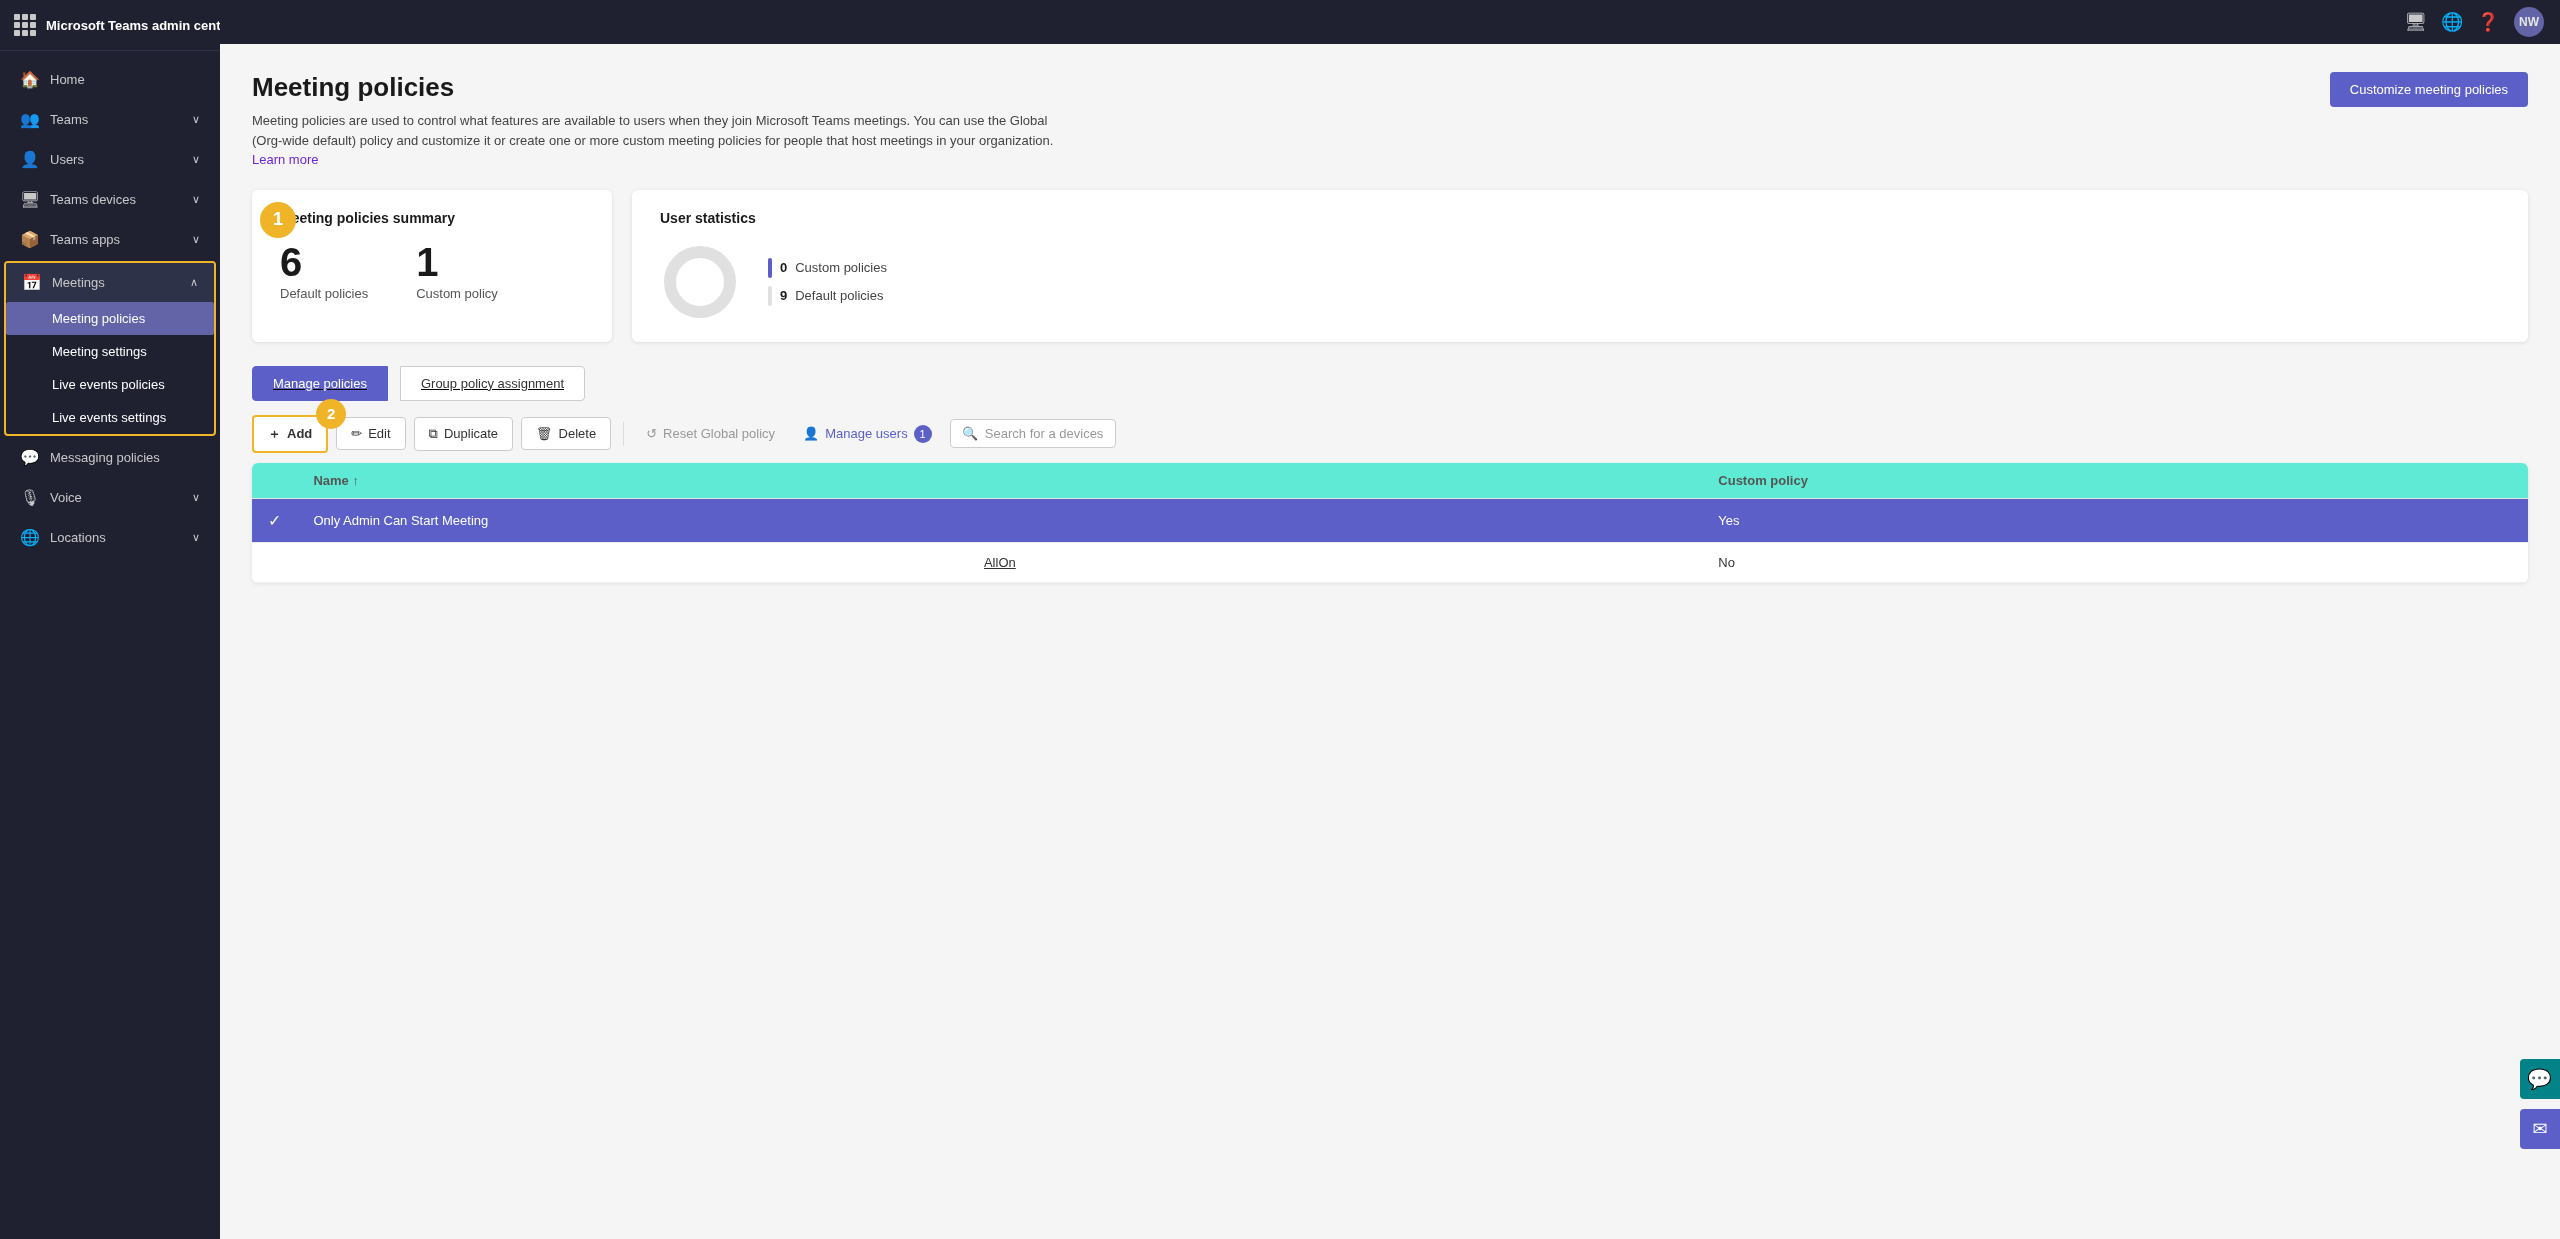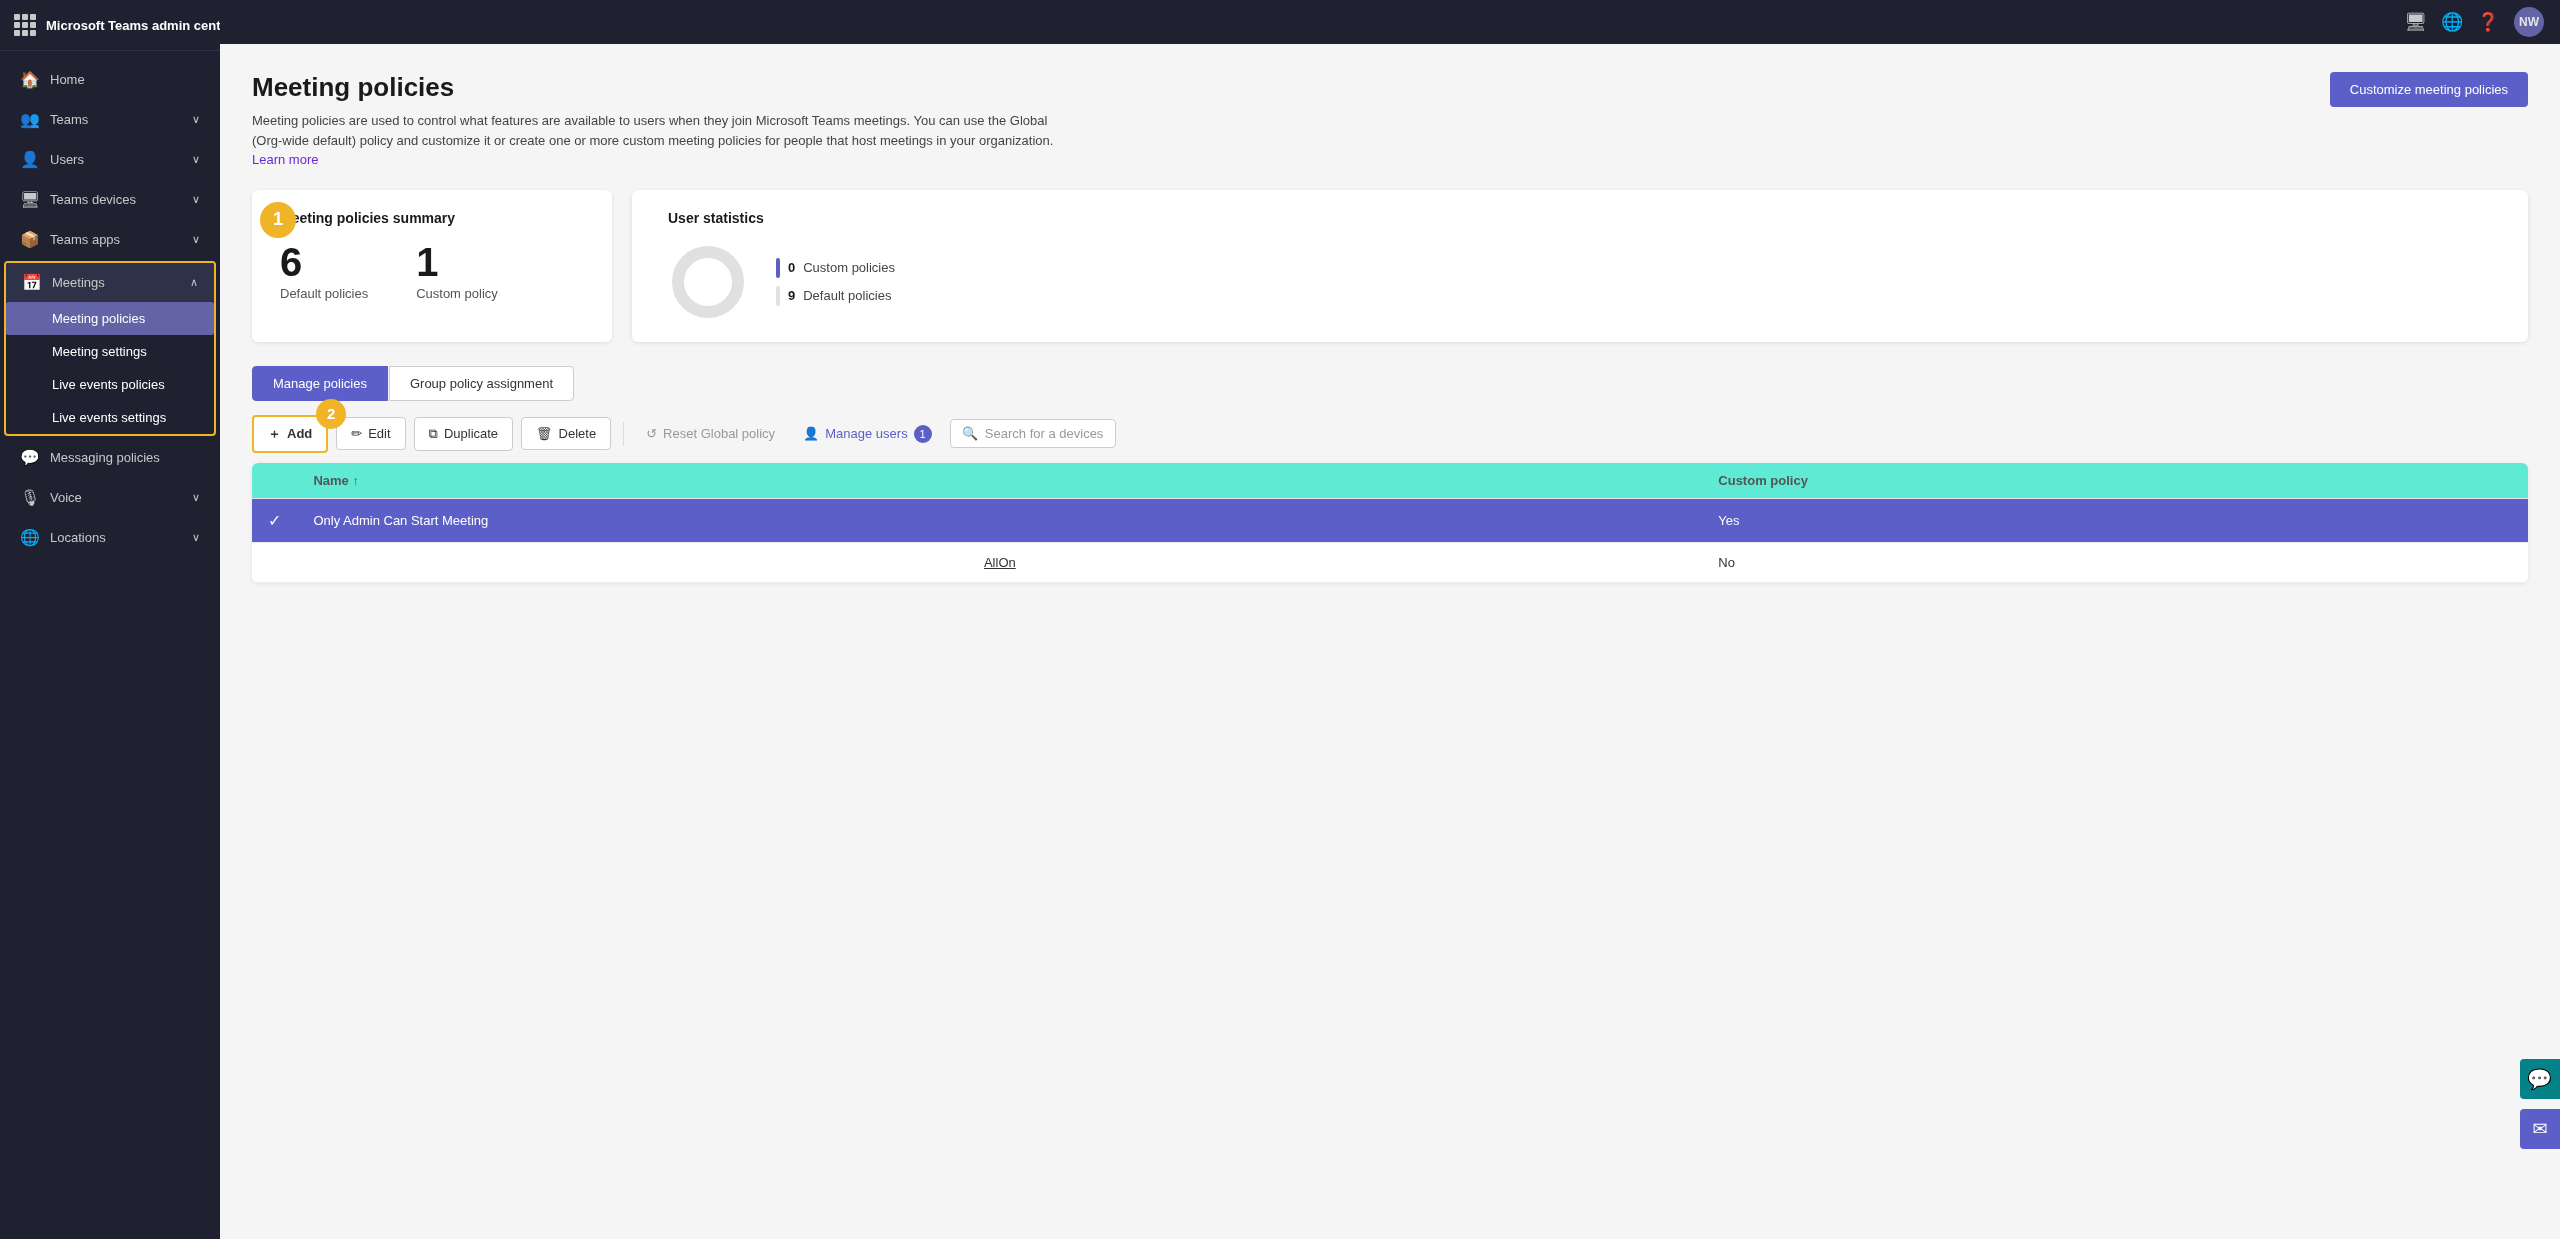--- a/index.html
+++ b/index.html
@@ -200,21 +200,21 @@
     }
     .summary-label {
       font-size: 13px;
       color: #555;
       margin-top: 4px;
     }
 
     .user-stats-card {
       background: #fff;
       border-radius: 6px;
-      padding: 20px 36px;
+      padding: 20px 28px;
       flex: 1;
       box-shadow: 0 1px 4px rgba(0,0,0,0.1);
     }
     .user-stats-title {
       font-size: 14px;
       font-weight: 700;
       color: #1a1a1a;
       margin-bottom: 16px;
     }
     .user-stats-content {
@@ -245,23 +245,24 @@
       border-radius: 2px;
     }
     .legend-count {
       font-weight: 600;
       color: #1a1a1a;
     }
 
     
     .tabs-row {
       display: flex;
-      gap: 1px;
+      gap: 12px;
       margin-bottom: 0;
       border-bottom: none;
+      text-decoration: underline;
     }
     .tab-btn {
       padding: 9px 20px;
       font-size: 13px;
       border: 1px solid #ccc;
       background: #fff;
       cursor: pointer;
       border-radius: 0;
       color: #333;
     }

